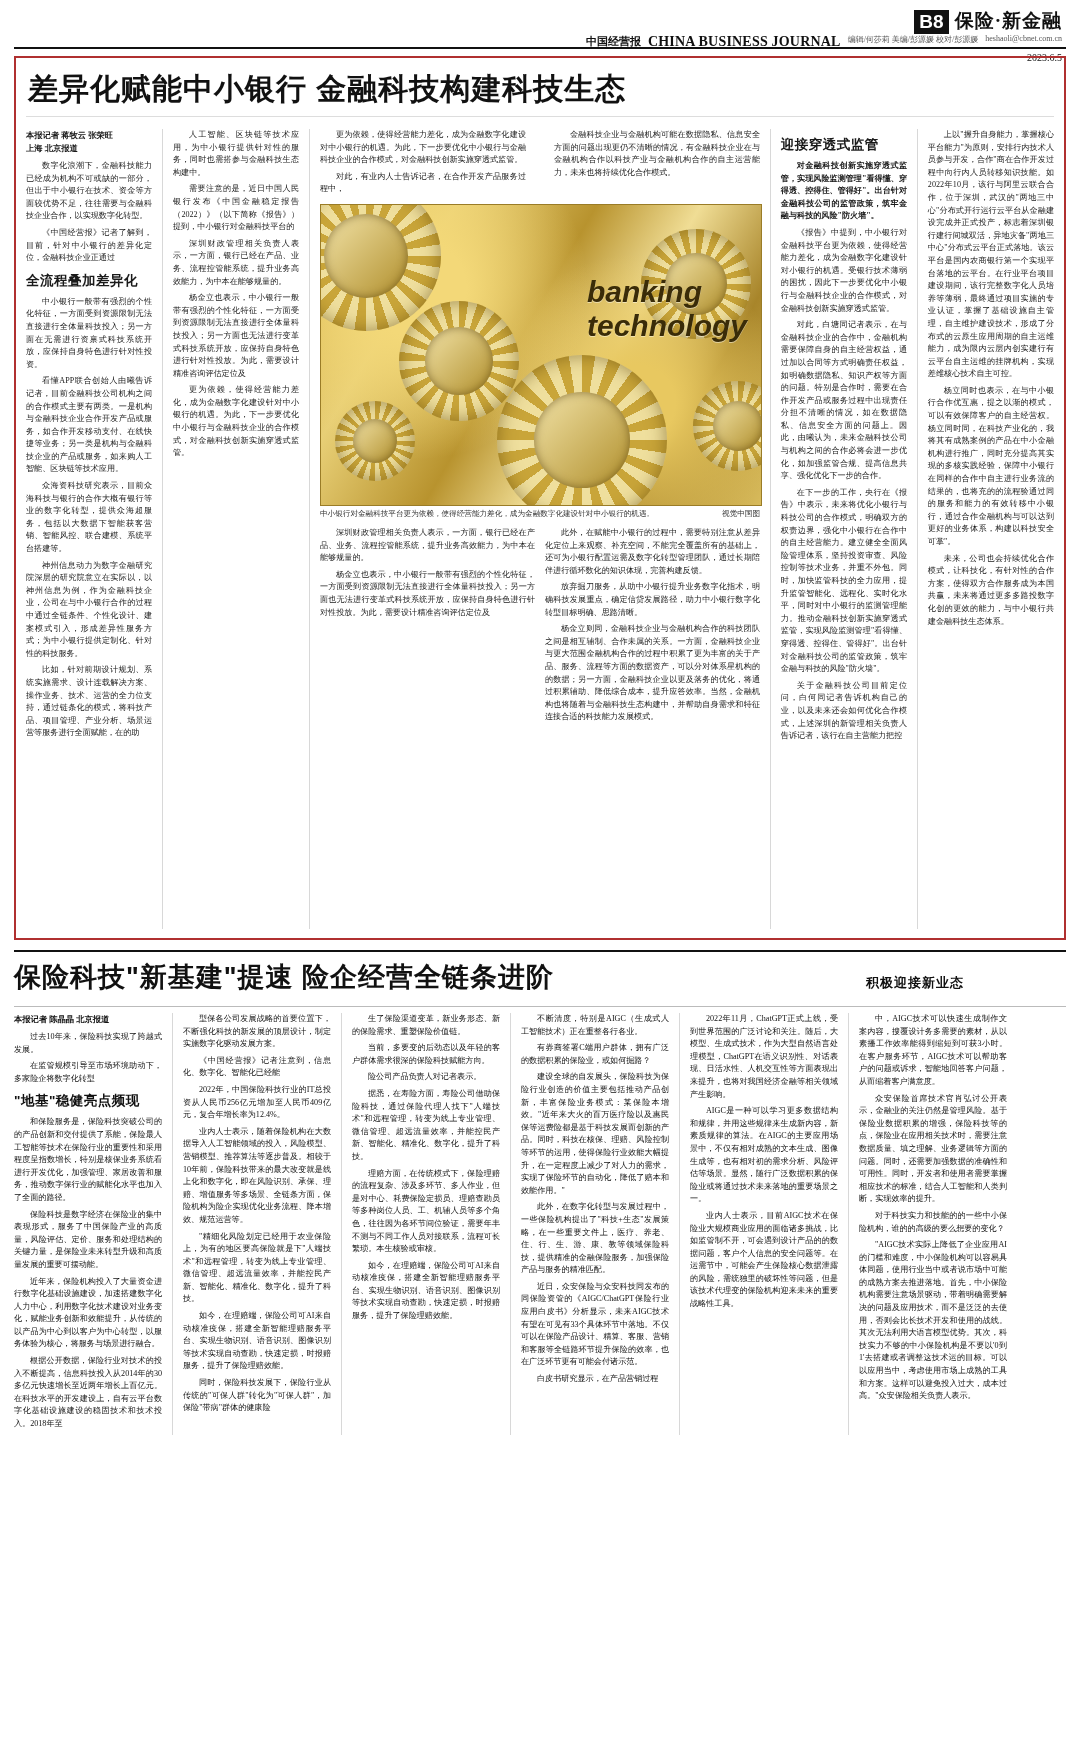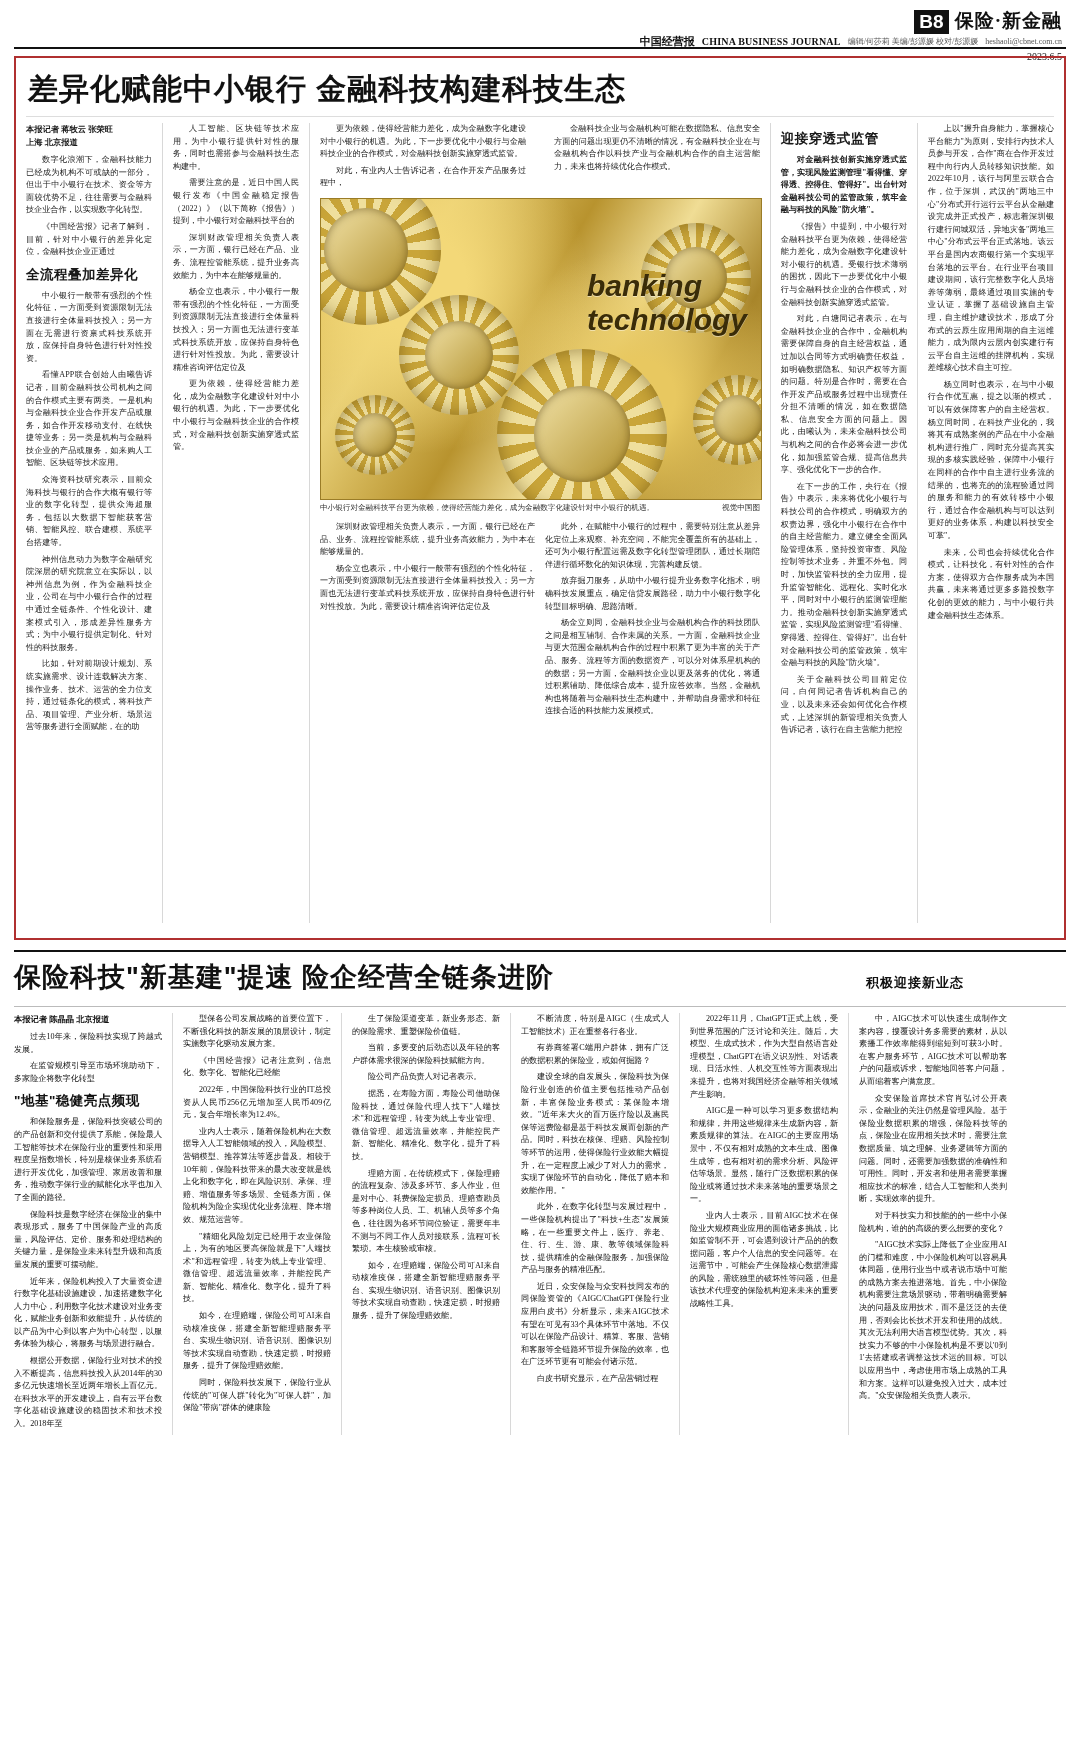--- a/index.html
+++ b/index.html
@@ -20,43 +20,43 @@
     padding:8px 4px 5px 4px;
     height:34px;
     flex-direction:column;
   }
   .mh-left{display:flex;align-items:flex-end;gap:6px;}
   .mh-b8{
     background:#111;color:#fff;font-family:"Liberation Sans",sans-serif;
     font-weight:bold;font-size:19px;line-height:19px;padding:2px 5px 3px 5px;
   }
   .mh-section{font-size:19px;font-weight:bold;letter-spacing:1px;}
-  .mh-center{display:flex;align-items:center;gap:7px;font-size:9px;color:#333;padding-bottom:2px;}
+  .mh-center{display:flex;align-items:flex-start;gap:7px;font-size:9px;color:#333;padding-bottom:2px;}
   .mh-center .cn{font-size:11px;font-weight:bold;color:#111;}
-  .mh-center .en{font-size:10px;font-weight:bold;color:#111;letter-spacing:.2px;}
+  .mh-center .en{font-size:14px;font-weight:bold;color:#111;letter-spacing:.2px;}
   .mh-center .meta{font-size:8px;color:#555;}
   .mh-right{font-size:10px;color:#111;padding-bottom:2px;}
 
   
   .frame{
     border:2px solid #b03030;
     margin-top:7px;
     padding:8px 10px 10px 10px;
     height:884px;
     box-sizing:border-box;
     position:relative;
   }
   .headline1{
     font-family:"Liberation Sans",sans-serif;
     font-weight:bold;font-size:30px;line-height:38px;
     letter-spacing:1px;
     padding:4px 2px 8px 2px;
     border-bottom:1px solid #ddd;
   }
-  .a1-body{display:flex;gap:10px;margin-top:6px;height:800px;}
+  .a1-body{display:flex;gap:10px;margin-top:12px;height:800px;}
   .col{font-size:8.1px;line-height:12.6px;text-align:justify;color:#1a1a1a;}
   .col p{margin:0 0 4px 0;text-indent:16px;}
   .byline{font-weight:bold;font-size:8.3px;line-height:13px;margin-bottom:5px;}
   .byline div{text-indent:0;}
   .subhead{
     font-family:"Liberation Sans",sans-serif;
     font-weight:bold;font-size:13.5px;line-height:20px;
     margin:6px 0 5px 0;letter-spacing:.5px;
   }
   .c1{width:148px;}

